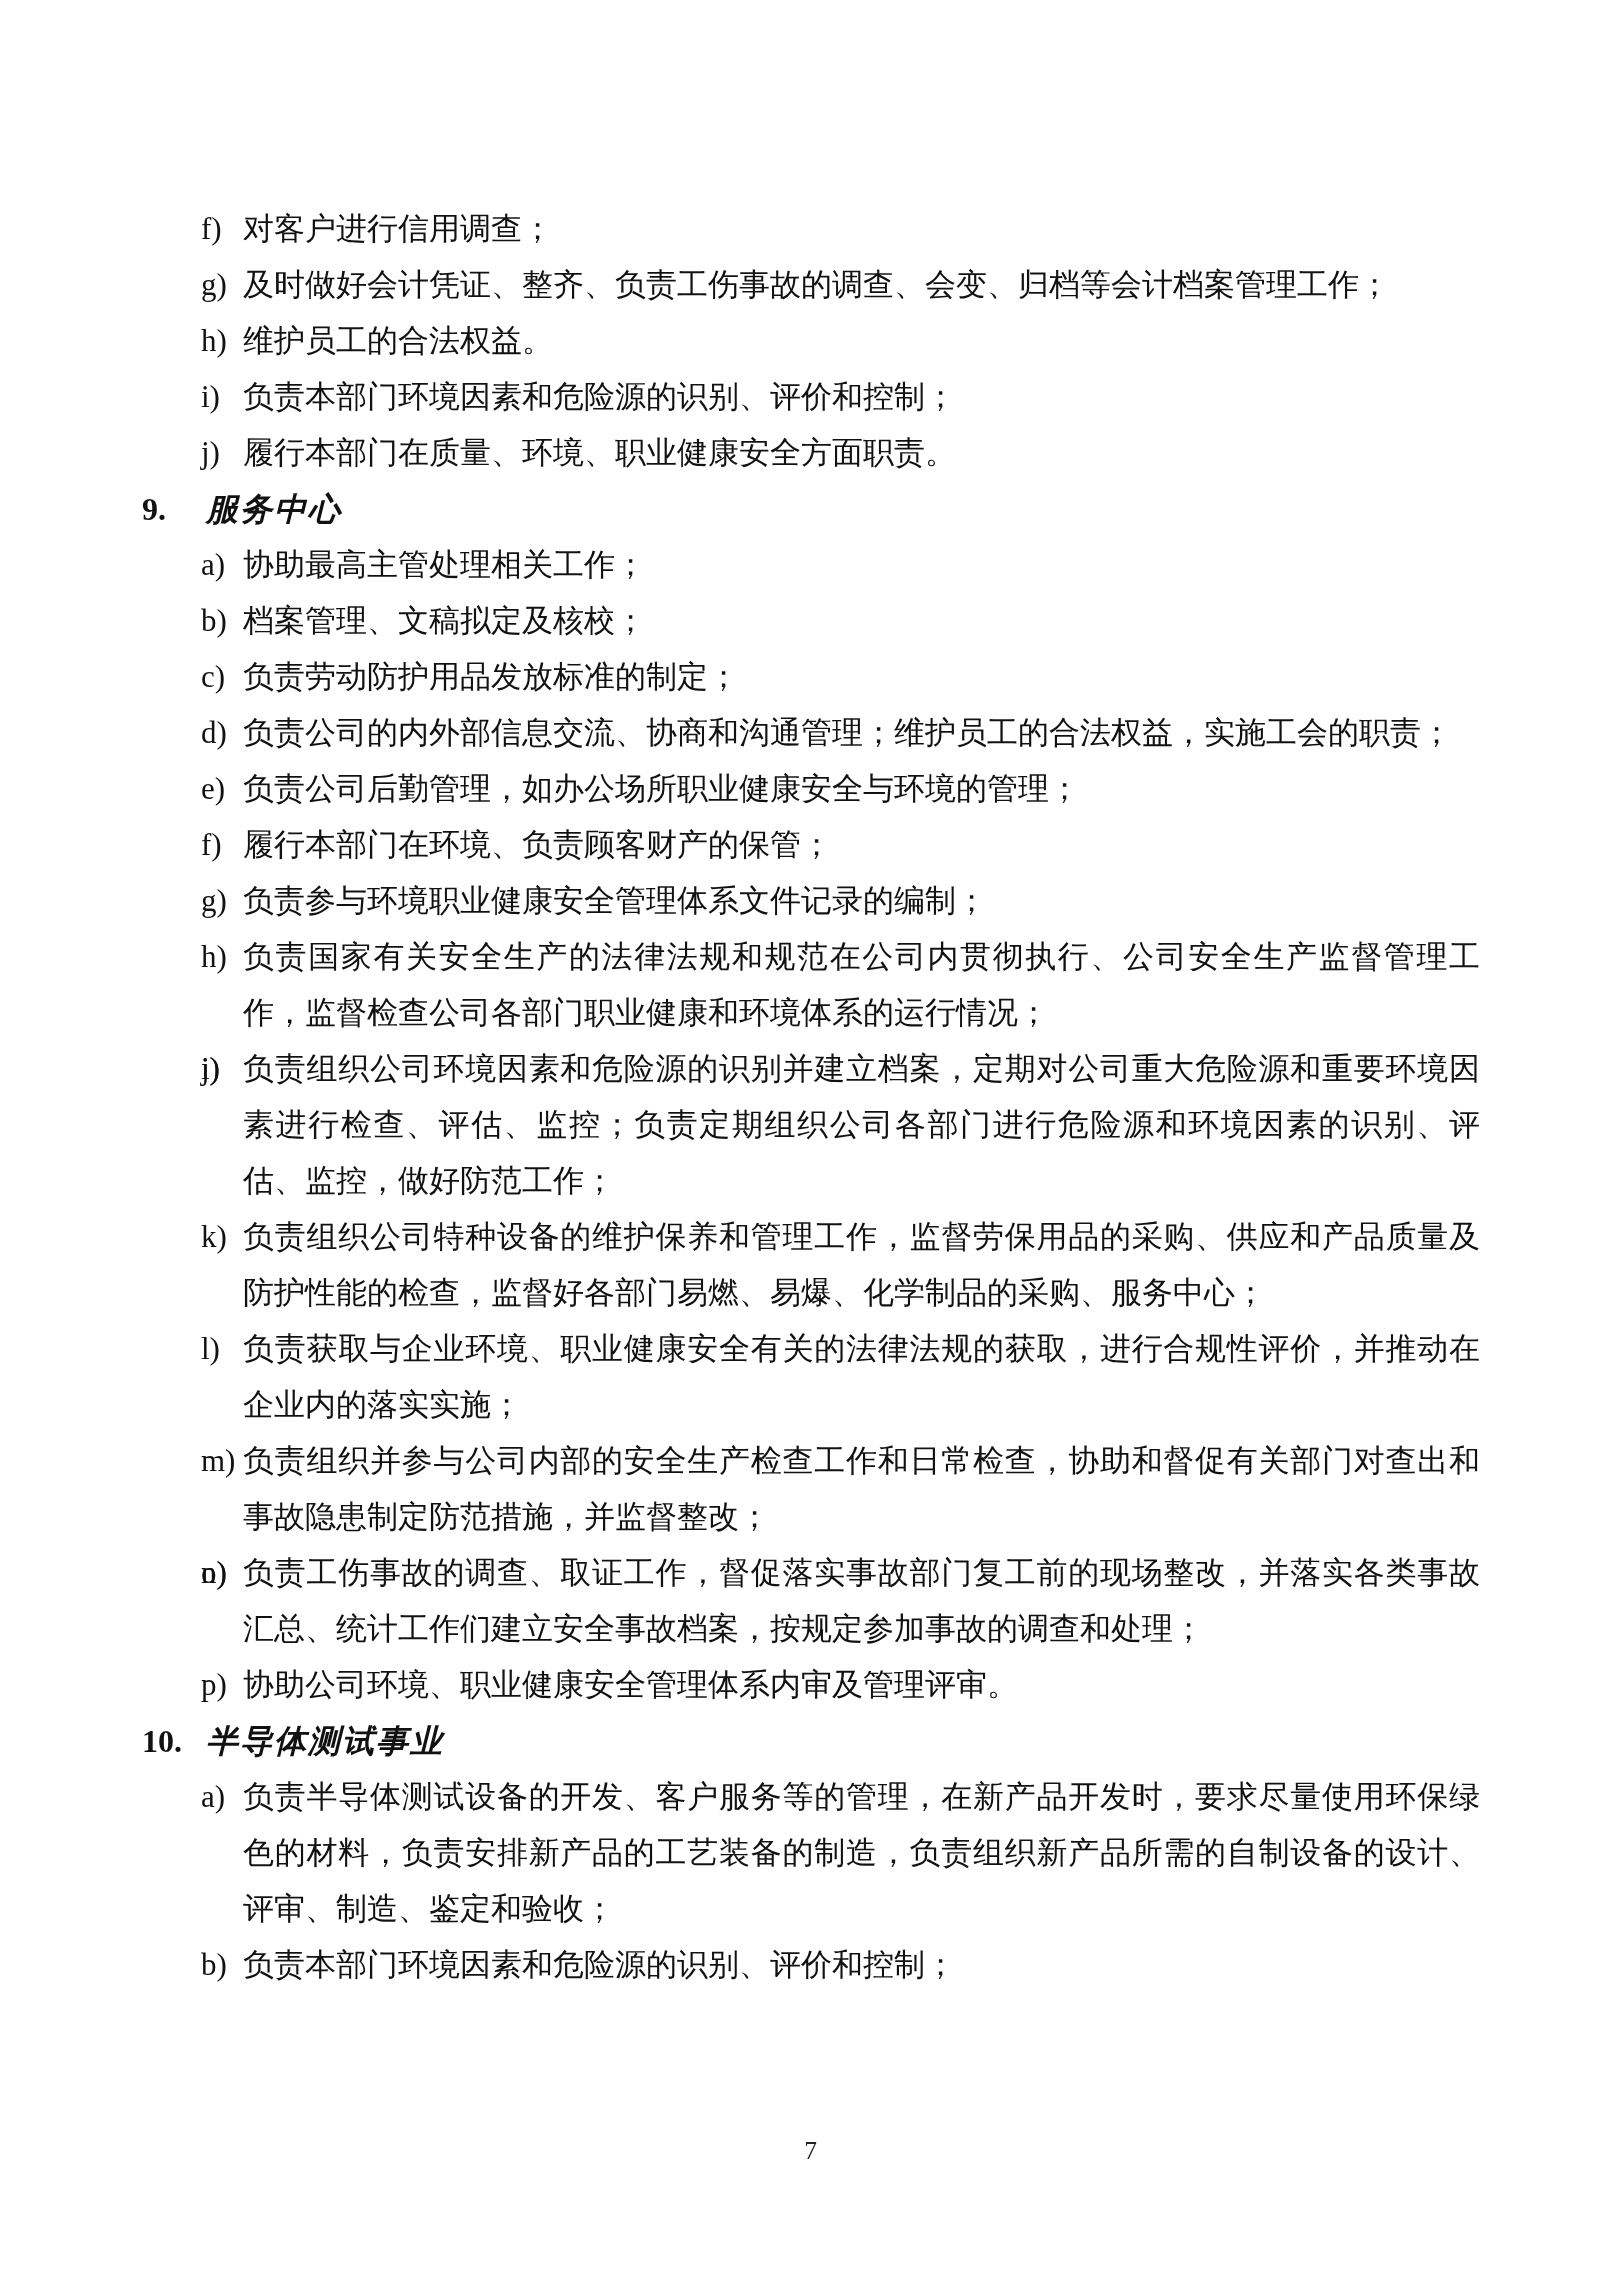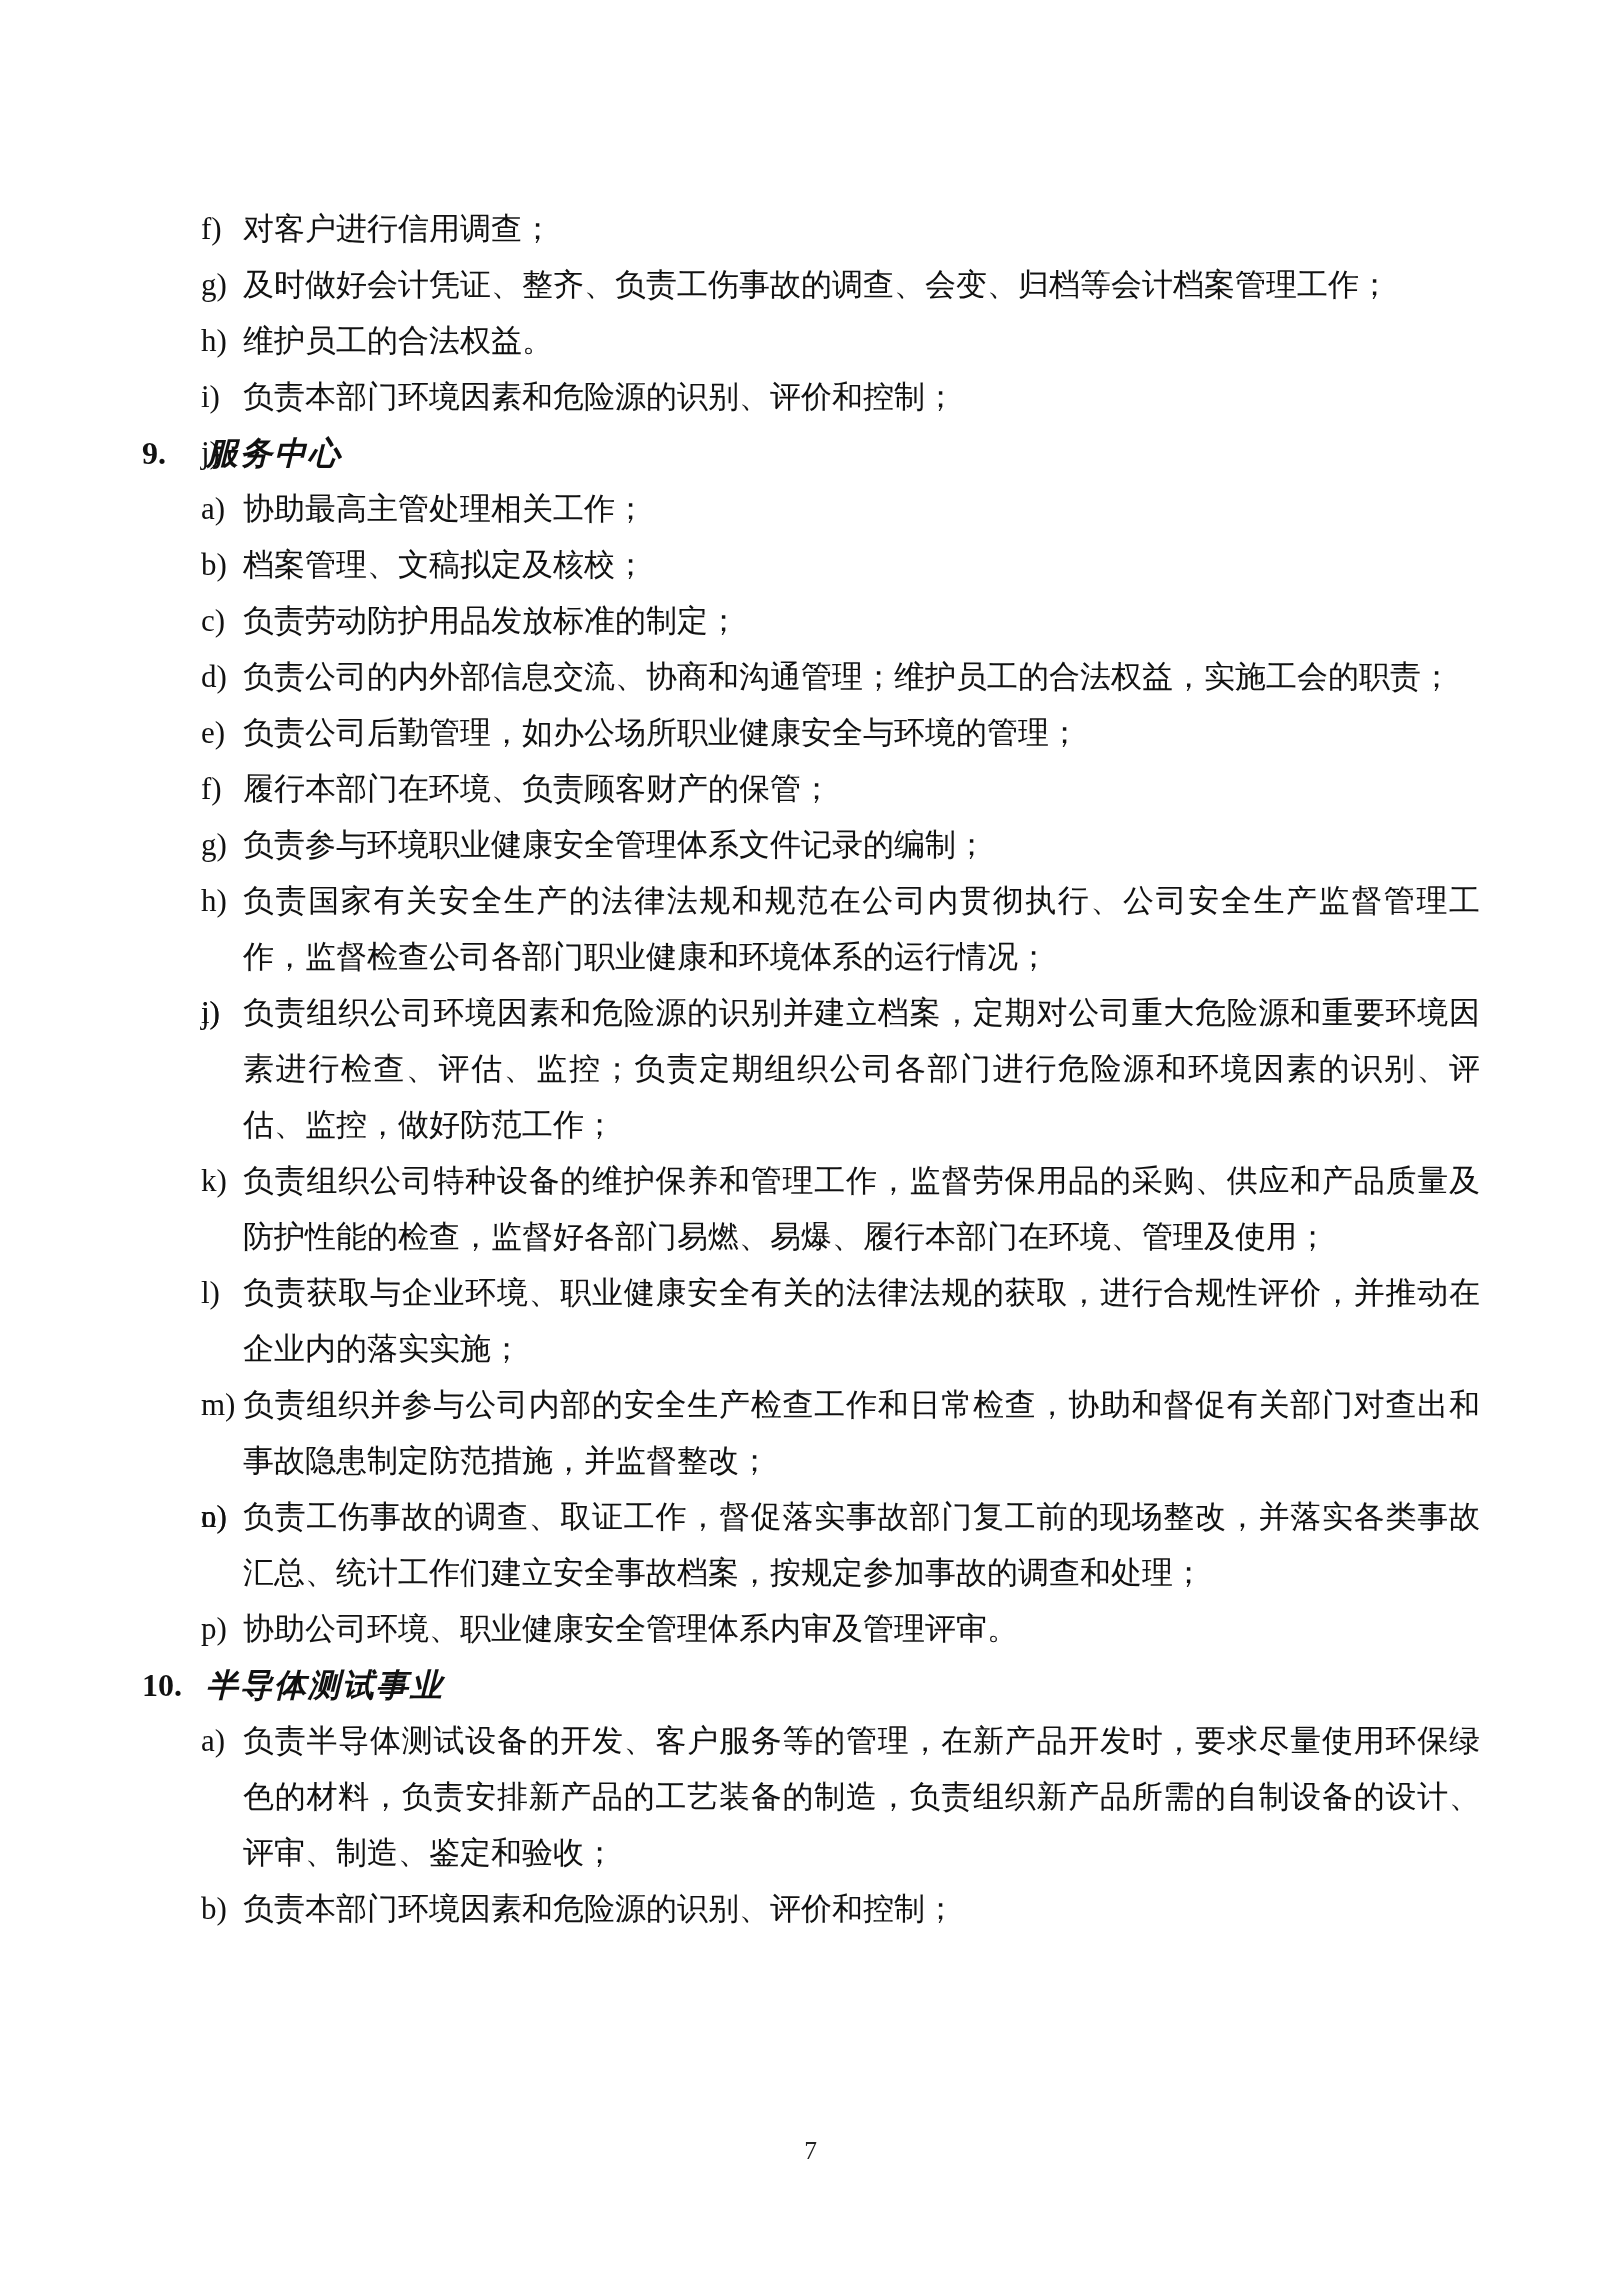--- a/index.html
+++ b/index.html
@@ -76,20 +76,21 @@
     <div class="item">
       <span class="marker">h)</span>
       <span class="text">维护员工的合法权益。</span>
     </div>
     <div class="item">
       <span class="marker">i)</span>
       <span class="text">负责本部门环境因素和危险源的识别、评价和控制；</span>
     </div>
     <div class="item">
       <span class="marker">j)</span>
+      <span class="text">履行本部门在质量、环境、职业健康安全方面职责。</span>
     </div>
 
     <div class="sec-heading">
       <span class="sec-num">9.</span>
       <span class="sec-title">服务中心</span>
     </div>
 
     <div class="item">
       <span class="marker">a)</span>
       <span class="text">协助最高主管处理相关工作；</span>
@@ -124,21 +125,21 @@
     </div>
     <div class="item">
       <span class="marker">i)</span>
     </div>
     <div class="item">
       <span class="marker">j)</span>
       <span class="text">负责组织公司环境因素和危险源的识别并建立档案，定期对公司重大危险源和重要环境因素进行检查、评估、监控；负责定期组织公司各部门进行危险源和环境因素的识别、评估、监控，做好防范工作；</span>
     </div>
     <div class="item">
       <span class="marker">k)</span>
-      <span class="text">负责组织公司特种设备的维护保养和管理工作，监督劳保用品的采购、供应和产品质量及防护性能的检查，监督好各部门易燃、易爆、履行本部门在环境、管理及使用；</span>
+      <span class="text">负责组织公司特种设备的维护保养和管理工作，监督劳保用品的采购、供应和产品质量及防护性能的检查，监督好各部门易燃、易爆、化学制品的采购、服务中心；</span>
     </div>
     <div class="item">
       <span class="marker">l)</span>
       <span class="text">负责获取与企业环境、职业健康安全有关的法律法规的获取，进行合规性评价，并推动在企业内的落实实施；</span>
     </div>
     <div class="item">
       <span class="marker">m)</span>
       <span class="text">负责组织并参与公司内部的安全生产检查工作和日常检查，协助和督促有关部门对查出和事故隐患制定防范措施，并监督整改；</span>
     </div>
     <div class="item">

